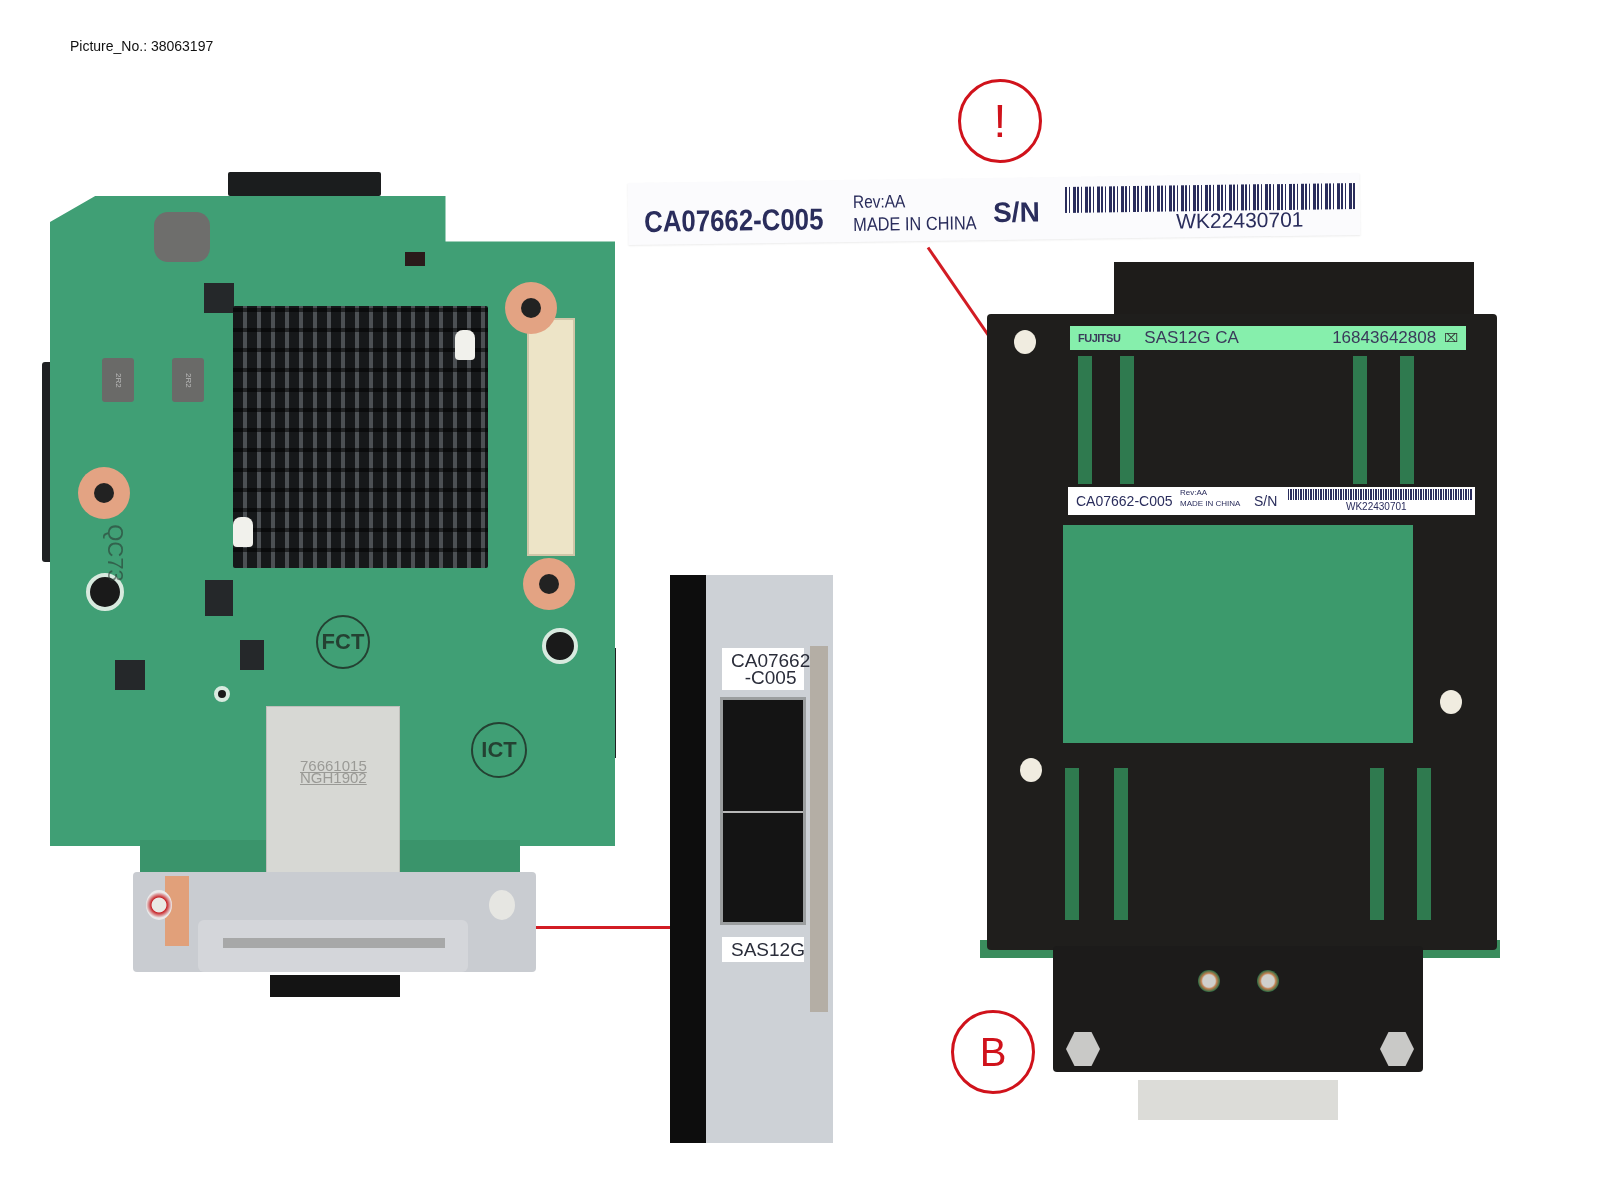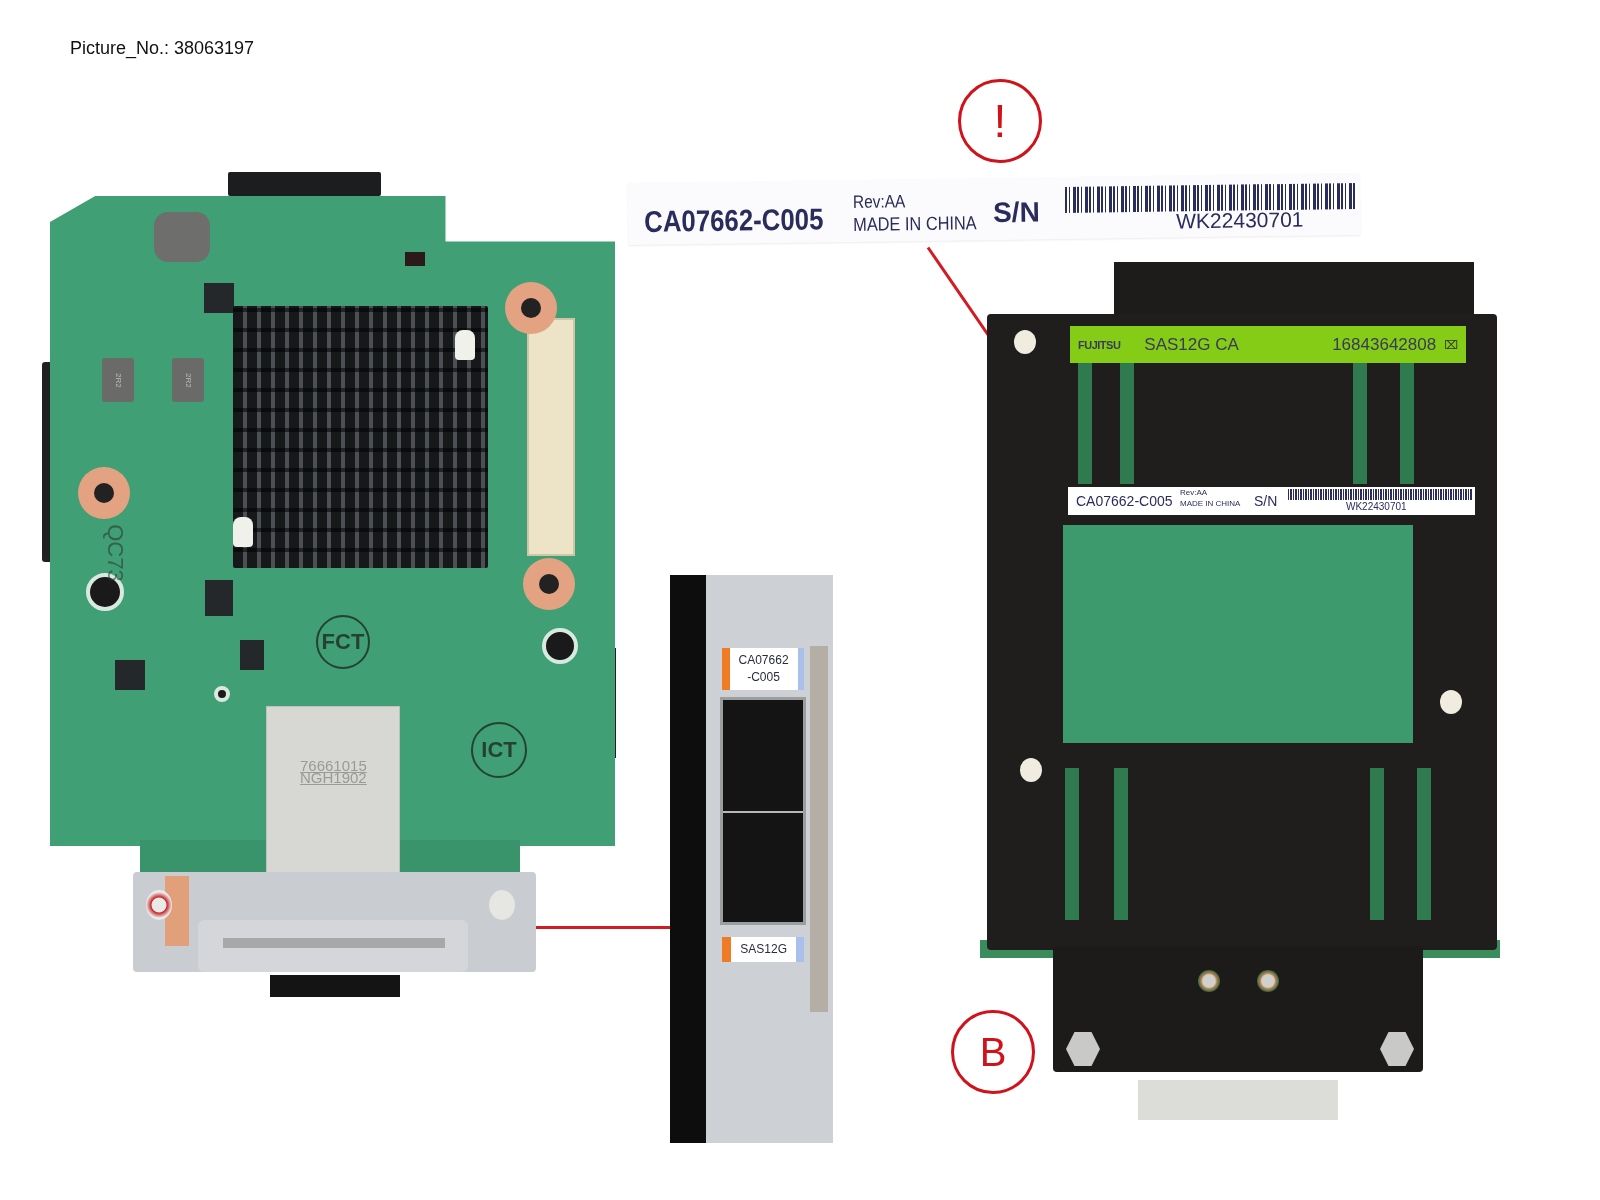--- a/index.html
+++ b/index.html
@@ -1,20 +1,20 @@
 <!DOCTYPE html>
 <html><head>
 <meta charset="utf-8">
 <style>
   html, body { margin:0; padding:0; }
   body { width:1600px; height:1200px; background:#ffffff; position:relative; overflow:hidden;
          font-family:"Liberation Sans", sans-serif; }
   .abs { position:absolute; }
 
-  .pic-no { left:70px; top:38px; font-size:18px; color:#111; }
+  .pic-no { left:70px; top:38px; font-size:14px; color:#111; }
 
   
   .callout { border:3px solid #d0121b; border-radius:50%; color:#d0121b; display:flex;
              align-items:center; justify-content:center; font-size:40px; box-sizing:border-box; }
   .callout-warn { left:958px; top:79px; width:84px; height:84px; font-size:46px; font-weight:300; }
   .callout-b { left:951px; top:1010px; width:84px; height:84px; font-size:40px; }
 
   
   .big-label { left:628px; top:178px; width:732px; height:62px; background:#fbfbfd;
                transform:rotate(-0.8deg); box-shadow:0 1px 2px rgba(0,0,0,0.08); }
@@ -60,32 +60,32 @@
   .orange-tab { left:165px; top:876px; width:24px; height:70px; background:#e1a07a; }
 
   
   .mid-bar { left:670px; top:575px; width:40px; height:568px; background:#0d0d0d; }
   .mid-plate { left:706px; top:575px; width:127px; height:568px; background:#cdd1d6;
                clip-path:polygon(0 0,100% 0,100% 100%,0 100%); }
   .mid-rail { left:810px; top:646px; width:18px; height:366px; background:#b4aea5; }
   .mid-lbl { width:82px; background:#fff; display:flex; }
   .mid-lbl .o { width:14px; background:#ef7b24; }
   .mid-lbl .b { width:12px; background:#a9c0ec; margin-left:auto; }
-  .mid-lbl .t { font-size:12px; color:#2a2d3a; text-align:center; flex:1; line-height:17px; padding:4px 9px; }
+  .mid-lbl .t { font-size:19px; color:#2a2d3a; text-align:center; flex:1; line-height:17px; padding:4px 9px; }
   .qsfp { left:720px; top:697px; width:86px; height:228px; background:#141414; border:3px solid #9b9e9f; box-sizing:border-box; }
   .qsfp::after { content:""; position:absolute; left:0; right:0; top:50%; height:2px; background:#b8b8b8; }
 
   
   .frame-top { left:1114px; top:262px; width:360px; height:60px; background:#1e1c1a; }
   .frame { left:987px; top:314px; width:510px; height:636px; background:#1f1e1c; border-radius:4px; }
   .frame-bottom { left:1053px; top:946px; width:370px; height:126px; background:#1c1b1a; border-radius:4px; }
   .frame-green-edge { left:980px; top:940px; width:520px; height:18px; background:#3a8c5d; }
   .window { left:1063px; top:525px; width:350px; height:218px; background:#3c9a6c; }
   .strip { width:14px; background:#2f7a4f; }
-  .fuj-label { left:1070px; top:326px; width:396px; height:37px; background:#84cc16; display:flex; align-items:center; }
+  .fuj-label { left:1070px; top:326px; width:396px; height:24px; background:#86efac; display:flex; align-items:center; }
   .fuj-label .brand { font-size:11px; font-weight:bold; color:#3a3a5a; margin-left:8px; letter-spacing:-0.5px; }
   .fuj-label .model { font-size:17px; color:#3a3a5a; margin-left:24px; }
   .fuj-label .num { font-size:17px; color:#3a3a5a; margin-left:auto; margin-right:8px; }
   .fuj-label .weee { font-size:12px; color:#333; margin-right:8px; }
   .small-label { left:1068px; top:487px; width:407px; height:28px; background:#fff; }
   .small-label .pn { left:8px; top:6px; font-size:14px; color:#2a2d5c; }
   .small-label .rev { left:112px; top:1px; font-size:8px; color:#2a2d5c; }
   .small-label .made { left:112px; top:12px; font-size:8px; color:#2a2d5c; }
   .small-label .sn { left:186px; top:6px; font-size:14px; color:#2a2d5c; }
   .small-label .barcode { left:220px; top:2px; width:184px; height:11px;

